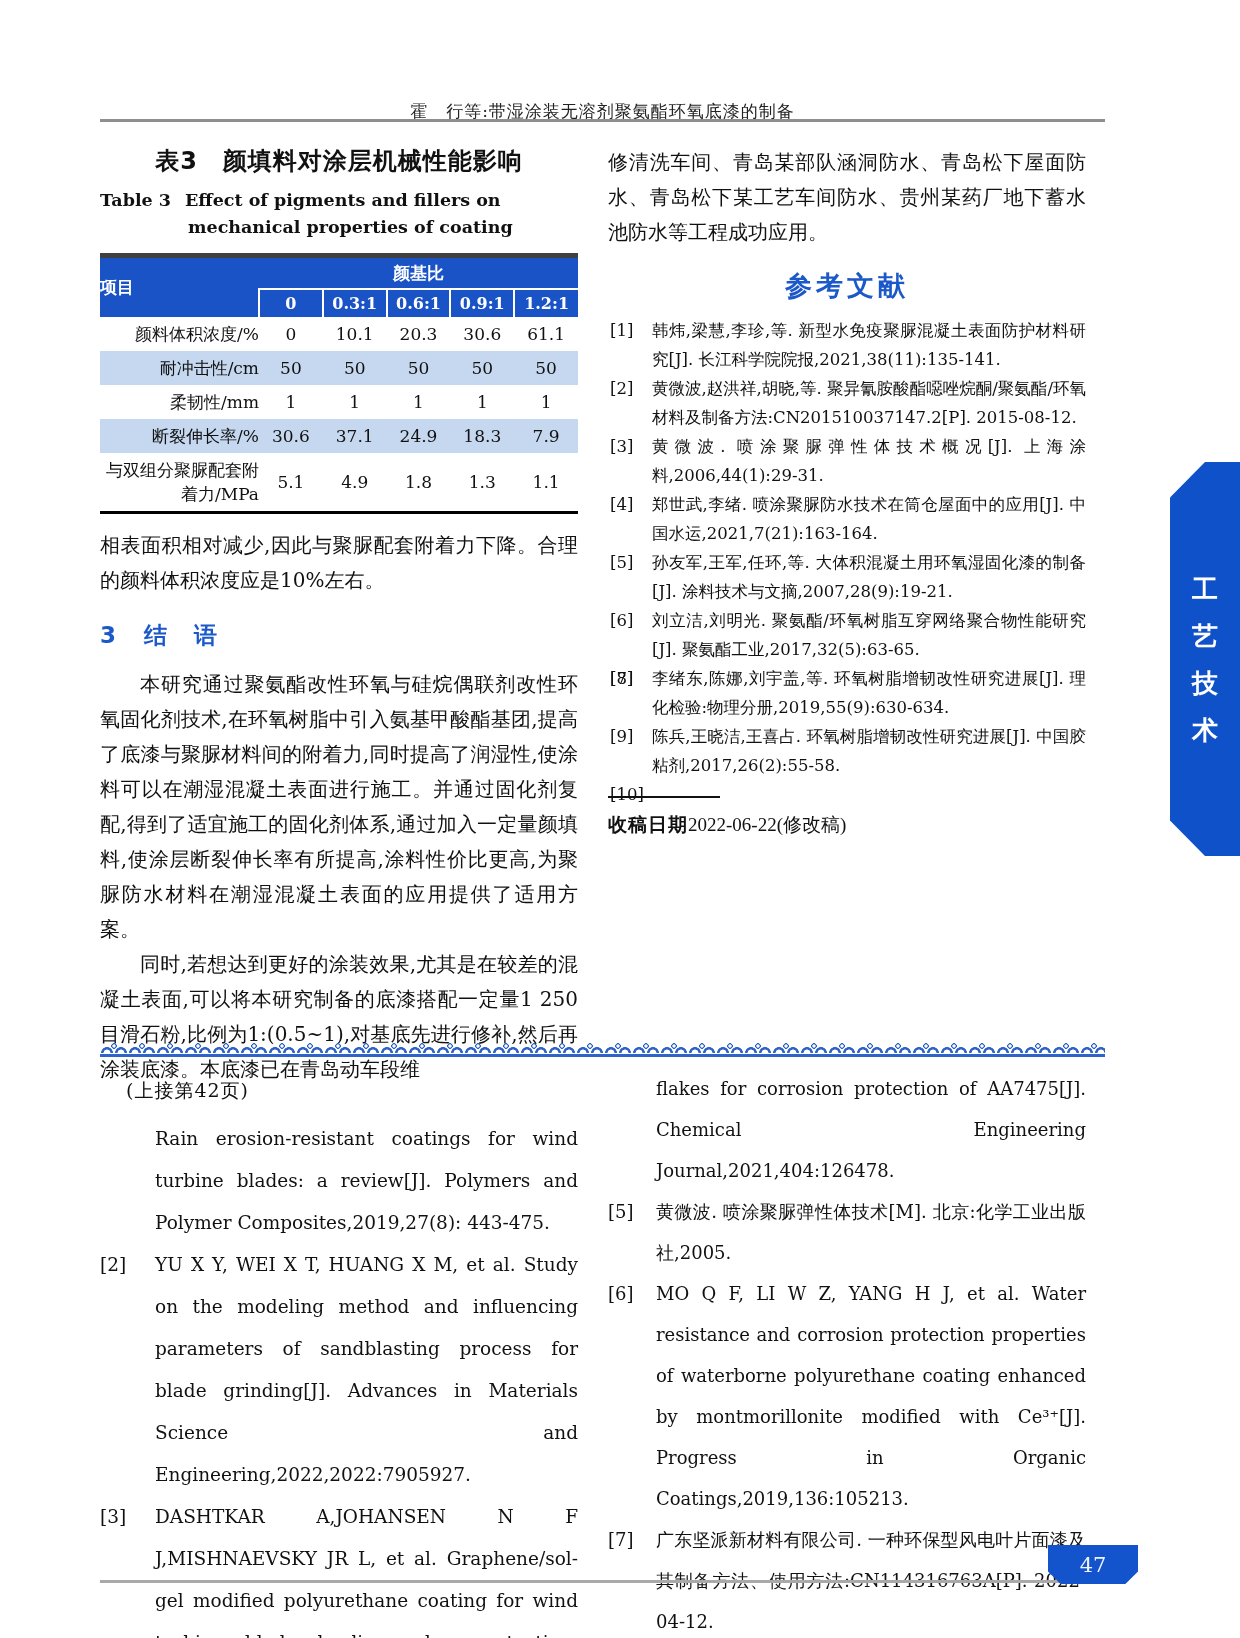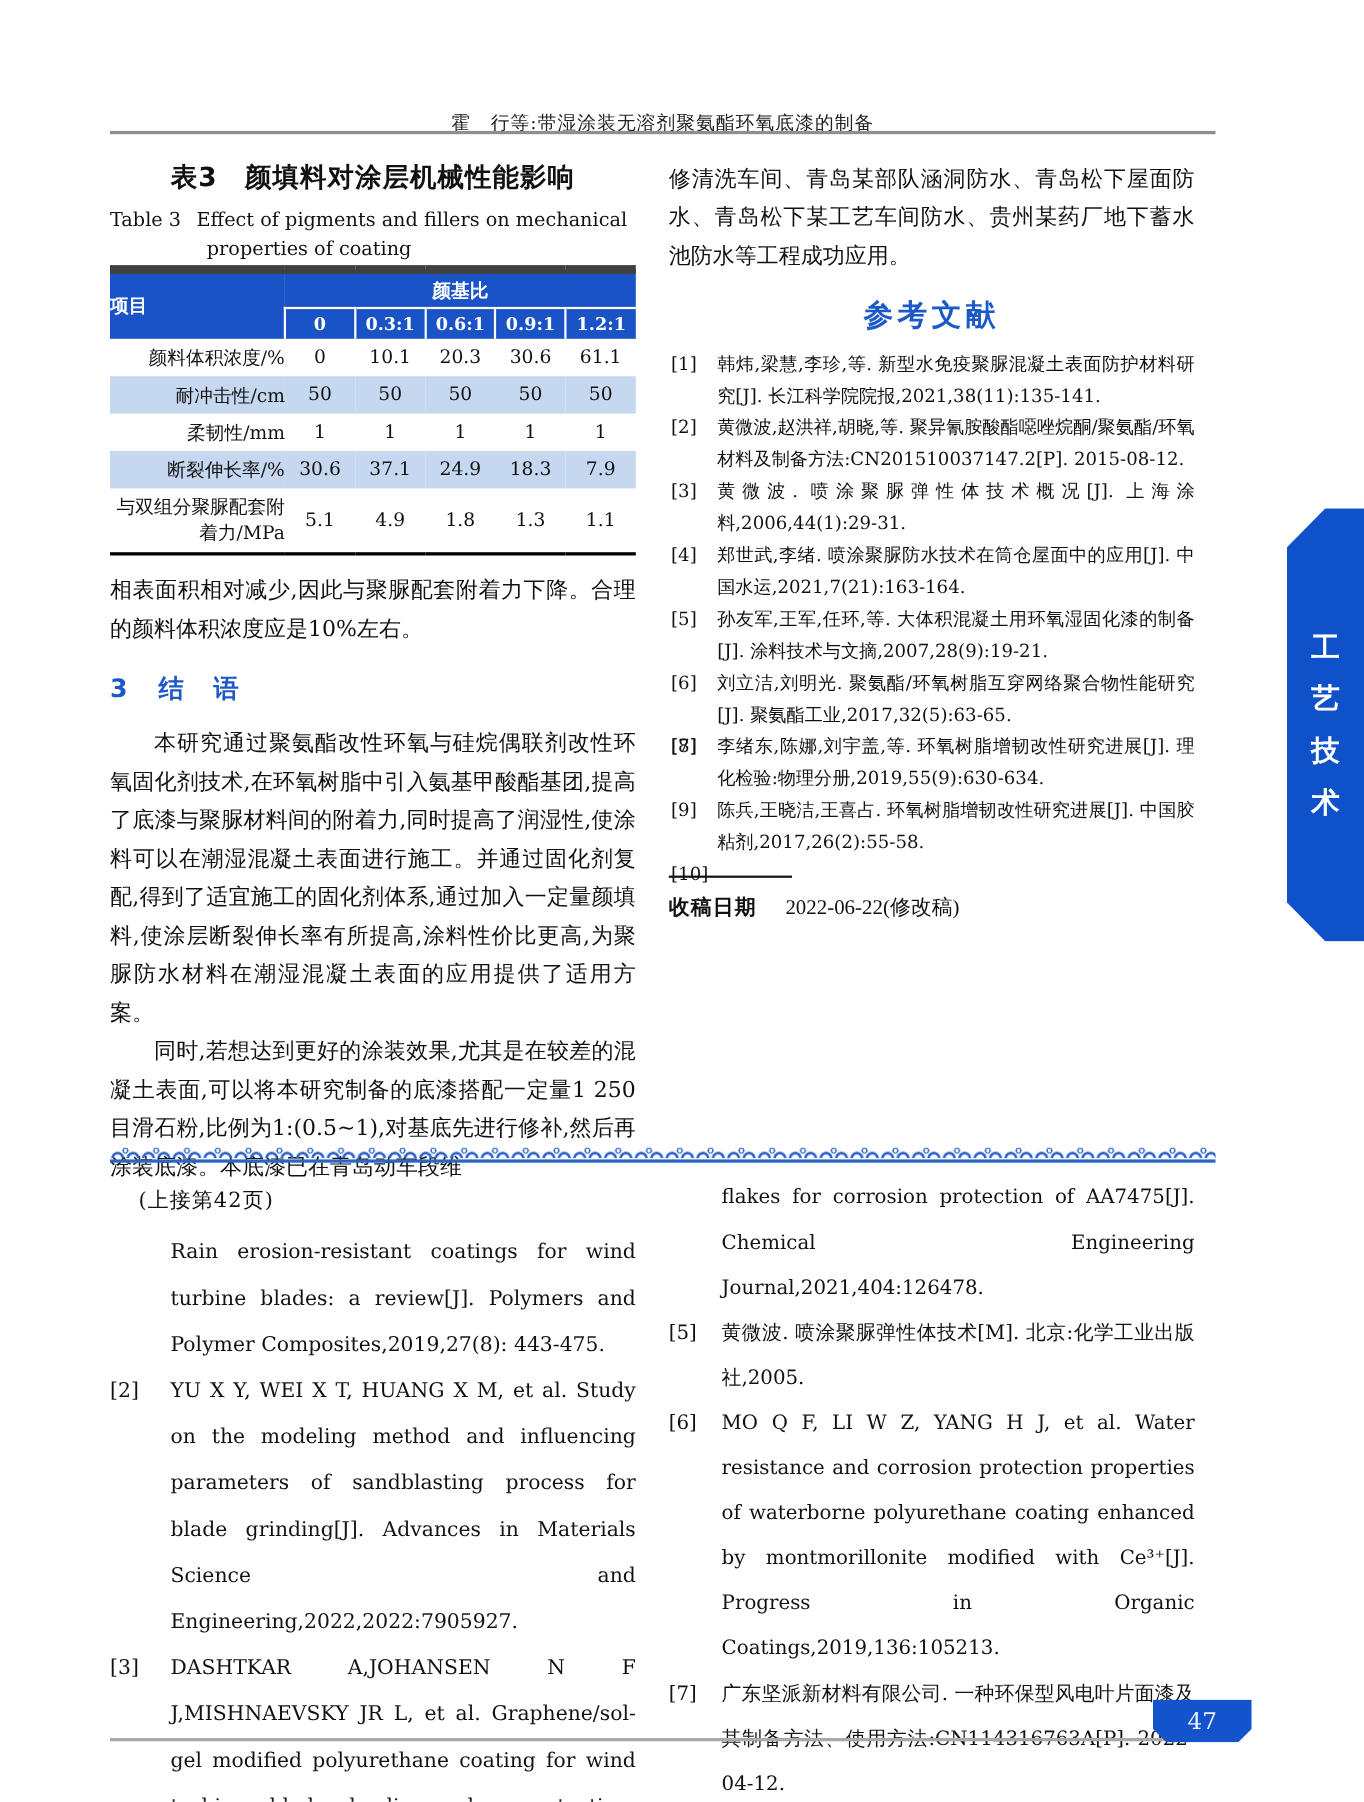--- a/index.html
+++ b/index.html
@@ -24,27 +24,27 @@
   
   .col{position:absolute;width:478px;}
   .top-left{left:100px;top:145px;}
   .top-right{left:608px;top:145px;}
   .bot-left{left:100px;top:1072px;}
   .bot-right{left:608px;top:1068px;}
 
   
   .cap-zh{font-family:"DejaVu Sans","Liberation Sans",sans-serif;font-weight:bold;
     font-size:24px;text-align:center;letter-spacing:1px;}
-  .cap-en{margin-top:10px;font-weight:normal;font-size:17.5px;line-height:27px;
+  .cap-en{margin-top:10px;font-weight:bold;font-size:17.5px;line-height:27px;
     padding-left:88px;text-indent:-88px;}
   .cap-en-label{padding-right:14px;}
 
   
-  .dtable{margin-top:0;width:478px;border-collapse:collapse;table-layout:fixed;
-    border-top:8px solid #404040;border-bottom:3px solid #000;font-size:16.5px;}
+  .dtable{margin-top:12px;width:478px;border-collapse:collapse;table-layout:fixed;
+    border-top:5px solid #404040;border-bottom:3px solid #000;font-size:16.5px;}
   .dtable th,.dtable td{padding:0;}
   .th-item{width:158px;background:var(--tableHead);color:#fff;text-align:left;
     padding-left:8px;font-family:"DejaVu Sans","Liberation Sans",sans-serif;
     font-weight:bold;font-size:17px;}
   .th-group{background:var(--tableHead);color:#fff;text-align:center;height:30px;
     font-family:"DejaVu Sans","Liberation Sans",sans-serif;font-weight:bold;font-size:17px;}
   .ratio-row th{background:var(--tableHead);color:#fff;text-align:center;height:27px;
     font-weight:bold;font-size:16px;border-top:2px solid #fff;border-left:2px solid #fff;}
   .dtable tbody td{height:34px;text-align:center;font-size:17px;}
   .dtable tbody td.rlabel{text-align:right;padding-left:6px;}
@@ -73,21 +73,21 @@
   .ref-list.en .ref-num{left:0;}
   .bot-right .ref-list.en{font-size:18px;line-height:41px;}
   .bot-right .ref-list.en .ref{padding-left:48px;}
 
   .cont-note{font-size:19px;margin:6px 0 14px 26px;letter-spacing:1px;}
 
   .recv{margin-top:16px;}
   .recv-rule{width:112px;height:2px;background:#111;margin-bottom:14px;}
   .recv-line{font-size:19px;}
   .recv-label{font-family:"DejaVu Sans","Liberation Sans",sans-serif;font-weight:bold;
-    margin-right:26px;letter-spacing:1px;}
+    letter-spacing:1px;}
 
   
   .divider{position:absolute;left:100px;top:1040px;width:1005px;height:17px;}
   .orn{height:13px;
     background-image:radial-gradient(circle at 7px 13px, rgba(255,255,255,0) 3.2px, var(--divBlue) 3.8px, var(--divBlue) 5.6px, rgba(255,255,255,0) 6.2px),
                      radial-gradient(circle at 14px 6px, rgba(255,255,255,0) 1.4px, var(--divBlue) 1.8px, var(--divBlue) 2.6px, rgba(255,255,255,0) 3px);
     background-size:14px 13px,28px 13px;background-repeat:repeat-x;}
   .divider .bar{height:3px;background:var(--divBlue);margin-top:1px;}
 
   

